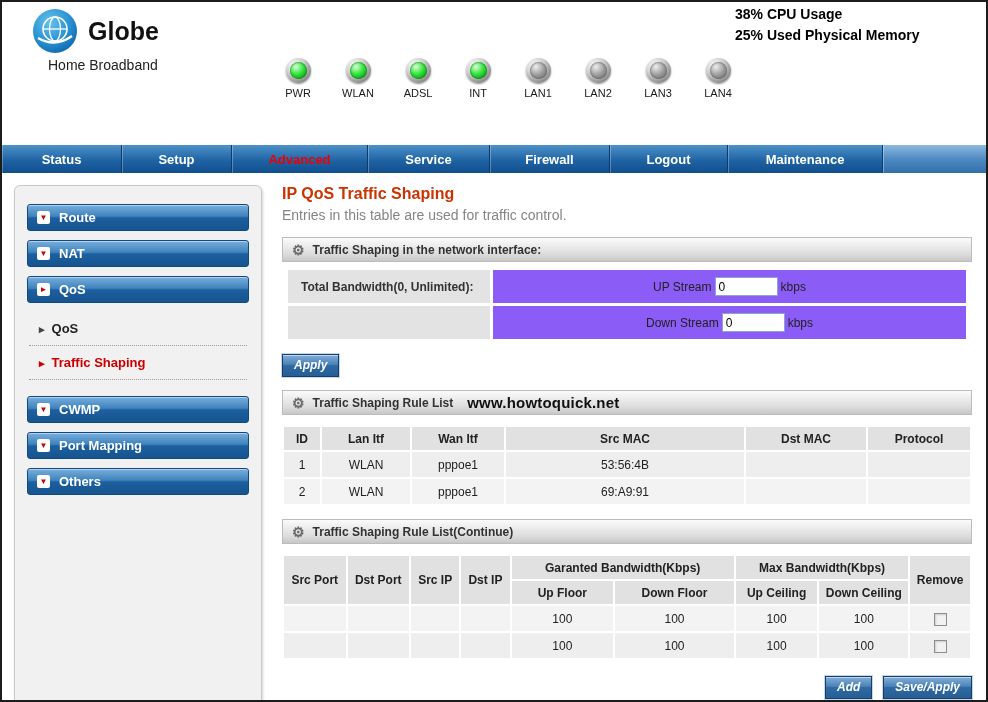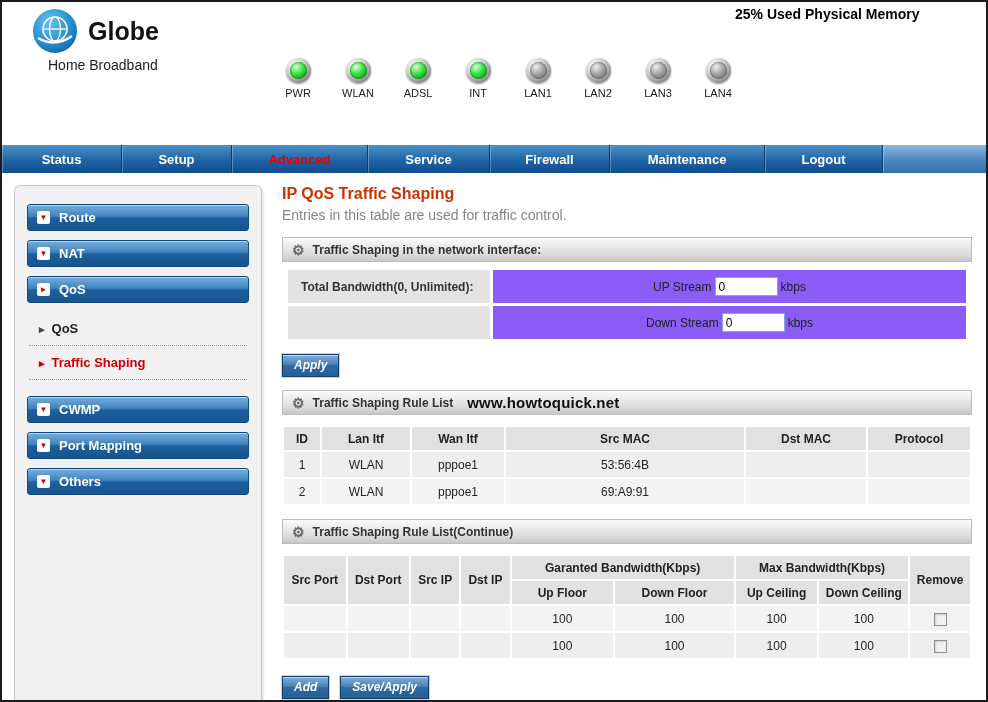--- a/index.html
+++ b/index.html
@@ -72,21 +72,21 @@
   .iface-cell { height:33px; background:#8b5cf6; display:flex; align-items:center; justify-content:center; gap:3px; font-size:12px; color:#222; }
   .bw-input { width:63px; height:19px; border:1px solid #87a5cf; background:#fff; font-size:12px; padding:1px 3px;
               font-family:"Liberation Sans", sans-serif; }
 
   .btn { display:inline-block; padding:3px 11px 4px 11px; cursor:pointer;
          font-family:"Liberation Sans", sans-serif; font-size:12px; font-weight:bold; color:#fff;
          background: linear-gradient(#84aed8, #49801f0 45%, #2f6aa3 50%, #275e93);
          background: linear-gradient(#84aed8, #4a82b6 45%, #2f6aa3 50%, #275e93);
          border:1px solid #123f70; box-shadow: 0 0 0 1px #c7d6e6, inset 0 1px 0 rgba(255,255,255,.5); font-style: italic; }
   .apply-row { margin:15px 0 13px 0; }
-  .actions-row { margin:16px 0 12px 0; display:flex; gap:11px; }
+  .actions-row { margin:16px 0 12px 0; display:flex; gap:11px;justify-content:flex-end; }
 
   table.rules { width:100%; border-collapse:separate; border-spacing:2px; margin-top:10px; font-size:12px; }
   table.rules th { background:#e1e1e1; color:#222; font-weight:bold; height:23px; padding:2px 4px; }
   table.rules td { background:#f3f3f3; color:#222; text-align:center; height:25px; padding:2px 4px; }
   table.rules tr:nth-child(even) td { background:#eeeeee; }
   .mt12 { margin-top:13px; }
 
   .rm-check { appearance:none; -webkit-appearance:none; width:13px; height:13px; background:#f2f2f2;
               border:1px solid #8e8e8e; box-shadow: inset 1px 1px 2px rgba(0,0,0,.15); cursor:pointer; vertical-align:middle; }
 </style>
@@ -146,32 +146,33 @@
         <span class="bulb" data-state="off"></span>
         <span class="led-label">LAN3</span>
       </div>
       <div class="led">
         <span class="bulb" data-state="off"></span>
         <span class="led-label">LAN4</span>
       </div>
     </div>
 
     <div class="stats">
+      <div>38% CPU Usage</div>
       <div>25% Used Physical Memory</div>
     </div>
   </div>
 
   <div class="nav">
     <div class="nav-item" style="width:120px" data-active="false">Status</div>
     <div class="nav-item" style="width:110px" data-active="false">Setup</div>
     <div class="nav-item" style="width:136px" data-active="true">Advanced</div>
     <div class="nav-item" style="width:122px" data-active="false">Service</div>
     <div class="nav-item" style="width:120px" data-active="false">Firewall</div>
+    <div class="nav-item" style="width:118px" data-active="false">Logout</div>
     <div class="nav-item" style="width:155px" data-active="false">Maintenance</div>
-    <div class="nav-item" style="width:118px" data-active="false">Logout</div>
     <div class="nav-filler"></div>
   </div>
 
   <div class="content">
 
     <div class="sidebar">
       <div class="side-btn">
         <span class="mark chev-down"></span>
         <span>Route</span>
       </div>

